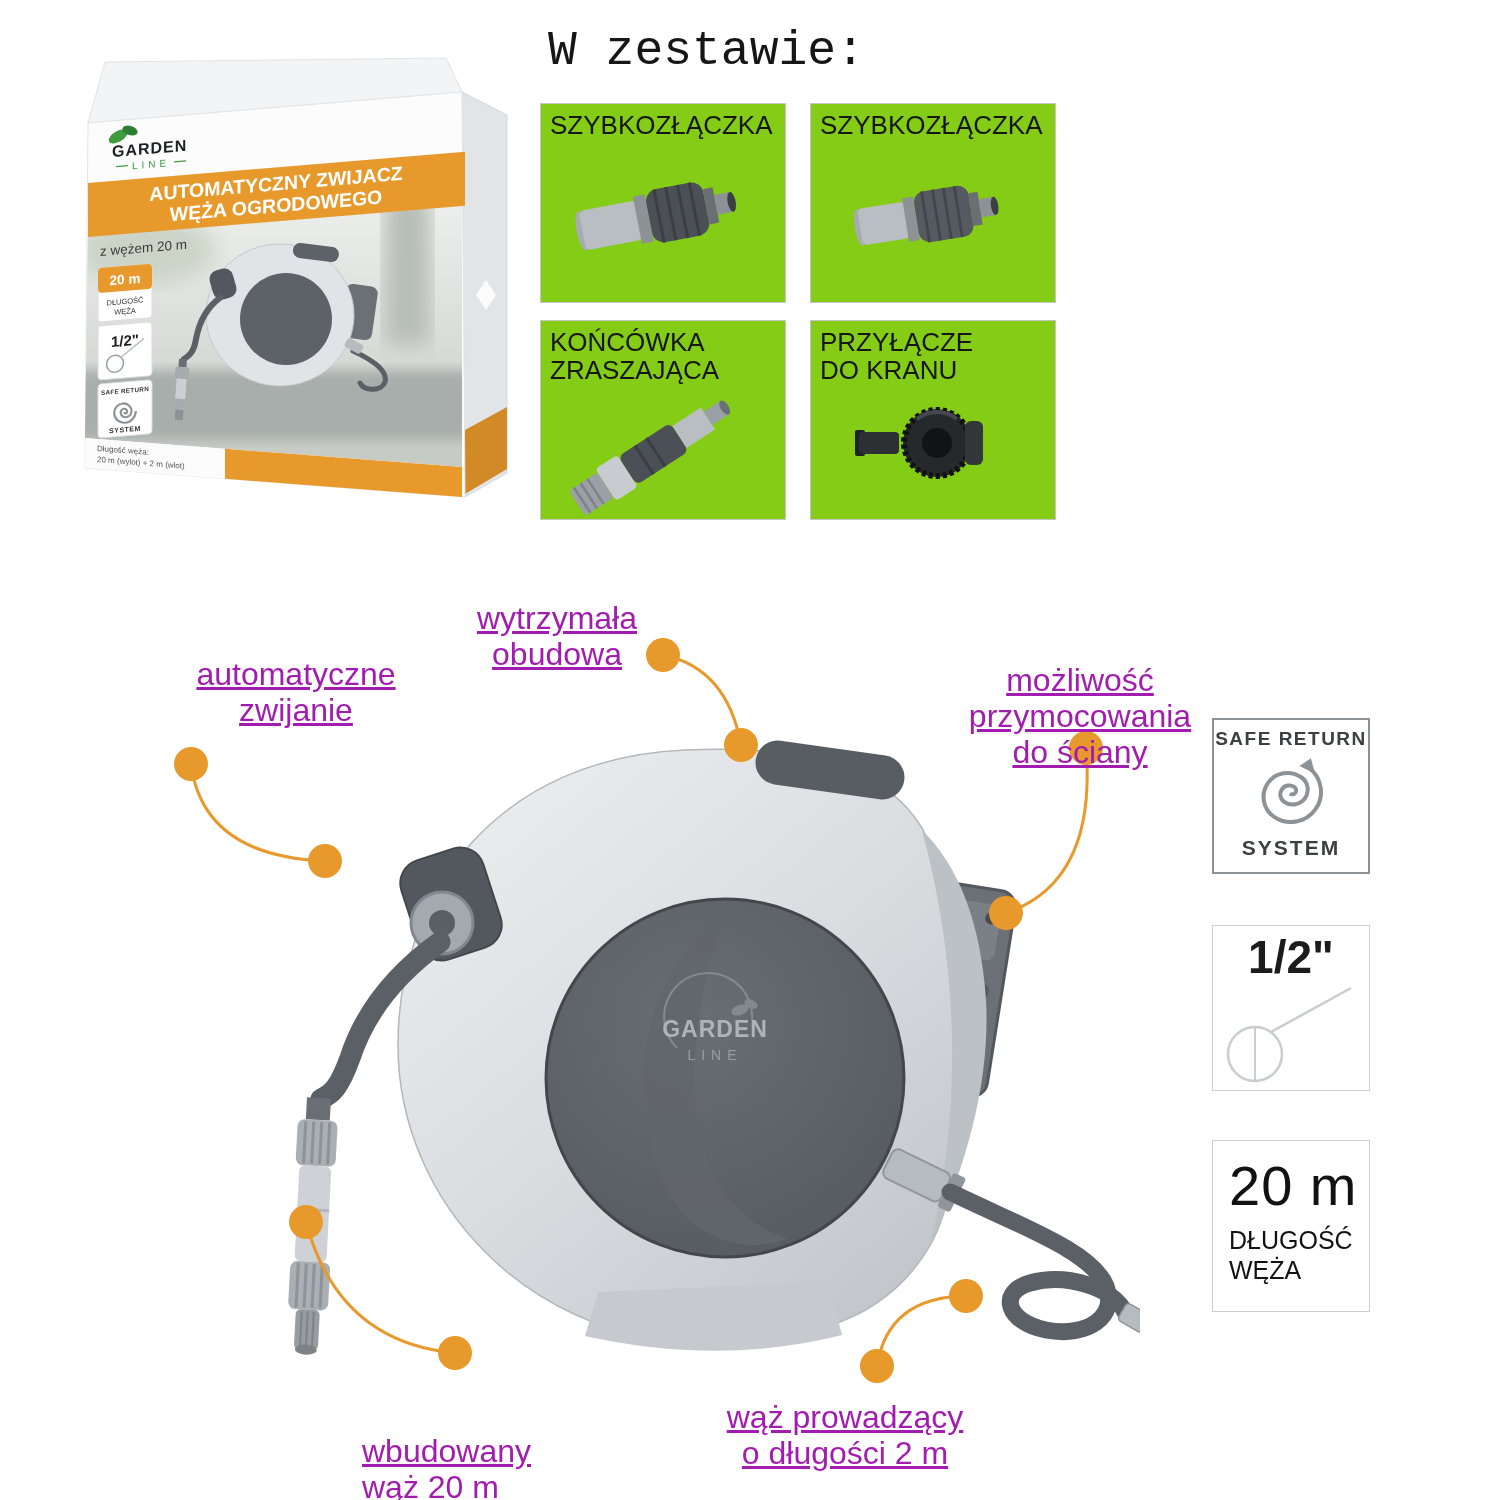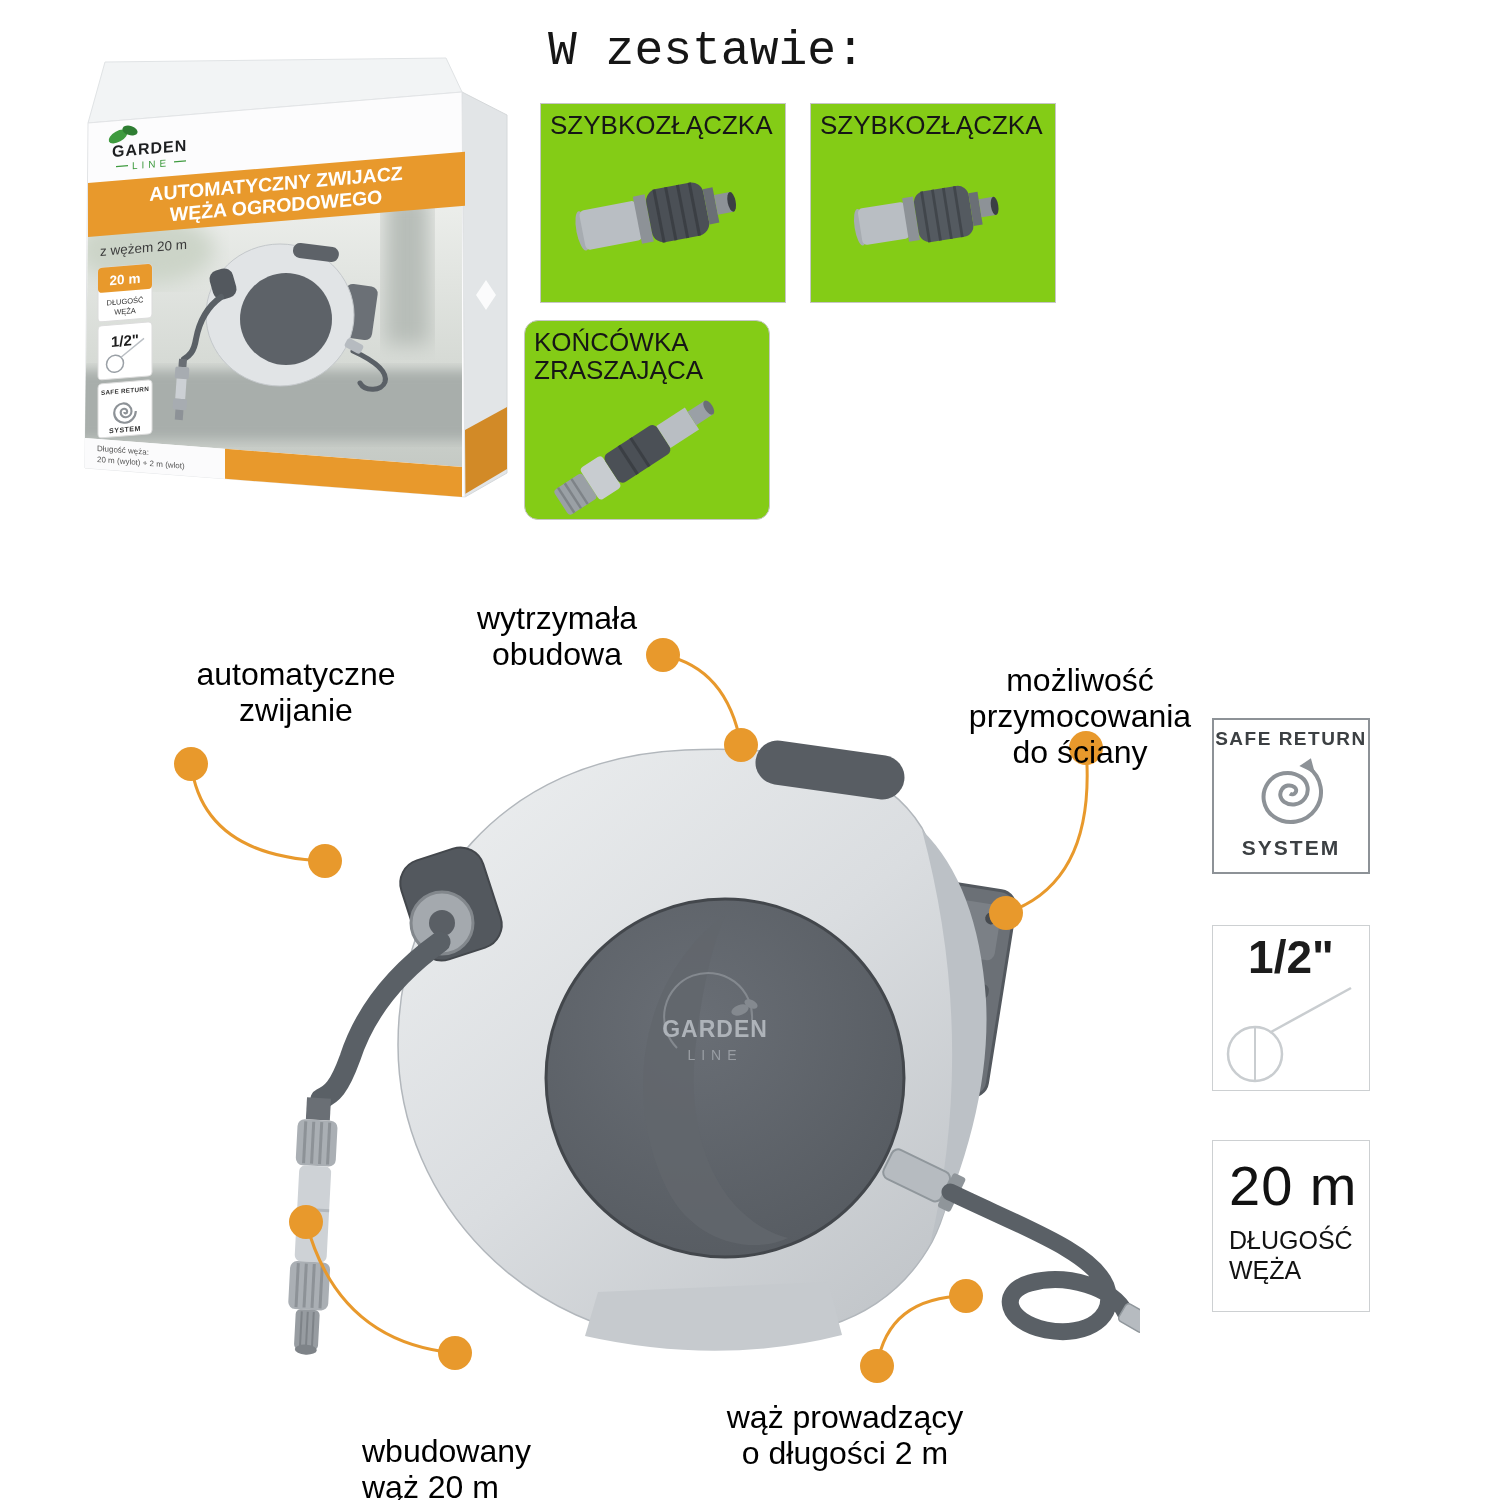--- a/index.html
+++ b/index.html
@@ -6,21 +6,21 @@
   html,body { width:1500px; height:1500px; background:#ffffff; font-family:"Liberation Sans",sans-serif; }
   #stage { position:relative; width:1500px; height:1500px; background:#fff; overflow:hidden; }
   .abs { position:absolute;font-family:Liberation Mono, monospace; }
 
   #heading { left:548px; top:24px; font-size:48px; color:#161616; }
 
   .card { position:absolute; width:246px; height:200px; border:1px solid #c6c6c6; background:#84cc16; }
   .card-label { padding:8px 4px 0 9px; font-size:26px; line-height:1.07; color:#161616; white-space:pre-line; }
   .card svg { position:absolute; left:0; top:0; }
 
-  .callout { position:absolute; color:#000000; font-size:32px; line-height:1.13; white-space:pre-line; z-index:6; }
+  .callout { position:absolute; color:#a21caf; font-size:32px; line-height:1.13; white-space:pre-line; z-index:6;text-decoration:underline; }
   #co-housing { left:443px; top:600px; width:228px; text-align:center; }
   #co-auto    { left:136px; top:656px; width:240px; text-align:center;margin-left:40px; }
   #co-wall    { left:940px; top:662px; width:280px; text-align:center; }
   #co-built   { left:362px; top:1433px; width:210px; text-align:left; }
   #co-guide   { left:712px; top:1399px; width:266px; text-align:center; }
 
   .side-badge { position:absolute; background:#fff; }
   #badge-safe { left:1212px; top:718px; width:158px; height:156px; border:2px solid #8d9297;
                 display:flex; flex-direction:column; align-items:center; padding:8px 0 6px 0; }
   #badge-safe .t1 { font-weight:bold; font-size:19px; letter-spacing:1.5px; color:#3c4043; }
@@ -177,40 +177,55 @@
         <line x1="6" y1="-28" x2="6" y2="28" stroke="#41464b" stroke-width="3"></line>
         <line x1="18" y1="-28" x2="18" y2="28" stroke="#41464b" stroke-width="3"></line>
         <line x1="30" y1="-28" x2="30" y2="28" stroke="#41464b" stroke-width="3"></line>
         <rect x="44" y="-18" width="10" height="36" fill="#6a6f75"></rect>
         <rect x="54" y="-10" width="16" height="20" fill="#8d9297"></rect>
         <ellipse cx="70" cy="0" rx="4" ry="10" fill="#3b3f44"></ellipse>
       </g>
     </svg>
   </div>
 
-  <div class="card" style="left:524px;top:320px;border-radius:14px;">
+  <div class="card" style="left:540px;top:320px;">
     <div class="card-label">KOŃCÓWKA
 ZRASZAJĄCA</div>
     <svg width="246" height="200" viewBox="0 0 246 200">
       <g transform="translate(120,128) rotate(-33)">
         <rect x="-100" y="-15" width="34" height="30" rx="4" fill="#9aa0a5"></rect>
         <line x1="-94" y1="-15" x2="-94" y2="15" stroke="#7e8388" stroke-width="2.5"></line>
         <line x1="-86" y1="-15" x2="-86" y2="15" stroke="#7e8388" stroke-width="2.5"></line>
         <line x1="-78" y1="-15" x2="-78" y2="15" stroke="#7e8388" stroke-width="2.5"></line>
         <rect x="-66" y="-19" width="26" height="38" rx="4" fill="#c8ccd0"></rect>
         <rect x="-40" y="-17" width="62" height="34" rx="6" fill="#4b5056"></rect>
         <line x1="-20" y1="-17" x2="-20" y2="17" stroke="#3b3f44" stroke-width="3"></line>
         <line x1="-6" y1="-17" x2="-6" y2="17" stroke="#3b3f44" stroke-width="3"></line>
         <rect x="22" y="-13" width="34" height="26" fill="#b9bec3"></rect>
         <rect x="56" y="-8" width="20" height="16" fill="#9aa0a6"></rect>
         <ellipse cx="76" cy="0" rx="4" ry="8" fill="#6a6f75"></ellipse>
       </g>
     </svg>
   </div>
 
+  <div class="card" style="left:810px;top:320px;">
+    <div class="card-label">PRZYŁĄCZE
+DO KRANU</div>
+    <svg width="246" height="200" viewBox="0 0 246 200">
+      <g transform="translate(126,122)">
+        <rect x="-82" y="-13" width="10" height="26" rx="2" fill="#1f2224"></rect>
+        <rect x="-78" y="-11" width="40" height="22" rx="4" fill="#2d3033"></rect>
+        <circle cx="0" cy="0" r="34" fill="#26292c"></circle>
+        <circle cx="0" cy="0" r="33" fill="none" stroke="#0f1113" stroke-width="6" stroke-dasharray="4 3"></circle>
+        <circle cx="0" cy="0" r="15" fill="#111315"></circle>
+        <rect x="28" y="-22" width="18" height="44" rx="6" fill="#33373a"></rect>
+        <path d="M -20 -24 A 32 32 0 0 1 20 -24" stroke="#45494d" stroke-width="4" fill="none"></path>
+      </g>
+    </svg>
+  </div>
 
   <svg width="960" height="790" viewBox="0 0 960 790" style="position:absolute;left:180px;top:680px;">
     <g transform="rotate(9 765 300)">
       <rect x="645" y="262" width="95" height="85" fill="#565b61"></rect>
       <rect x="695" y="203" width="128" height="208" rx="16" fill="#6b7076" stroke="#53585e" stroke-width="3"></rect>
       <rect x="708" y="218" width="102" height="56" rx="8" fill="#7b8086"></rect>
       <rect x="708" y="298" width="102" height="15" rx="6" fill="#565b61"></rect>
       <circle cx="717" cy="394" r="6" fill="#474b50"></circle>
       <circle cx="801" cy="394" r="6" fill="#474b50"></circle>
       <circle cx="801" cy="232" r="6" fill="#474b50"></circle>

